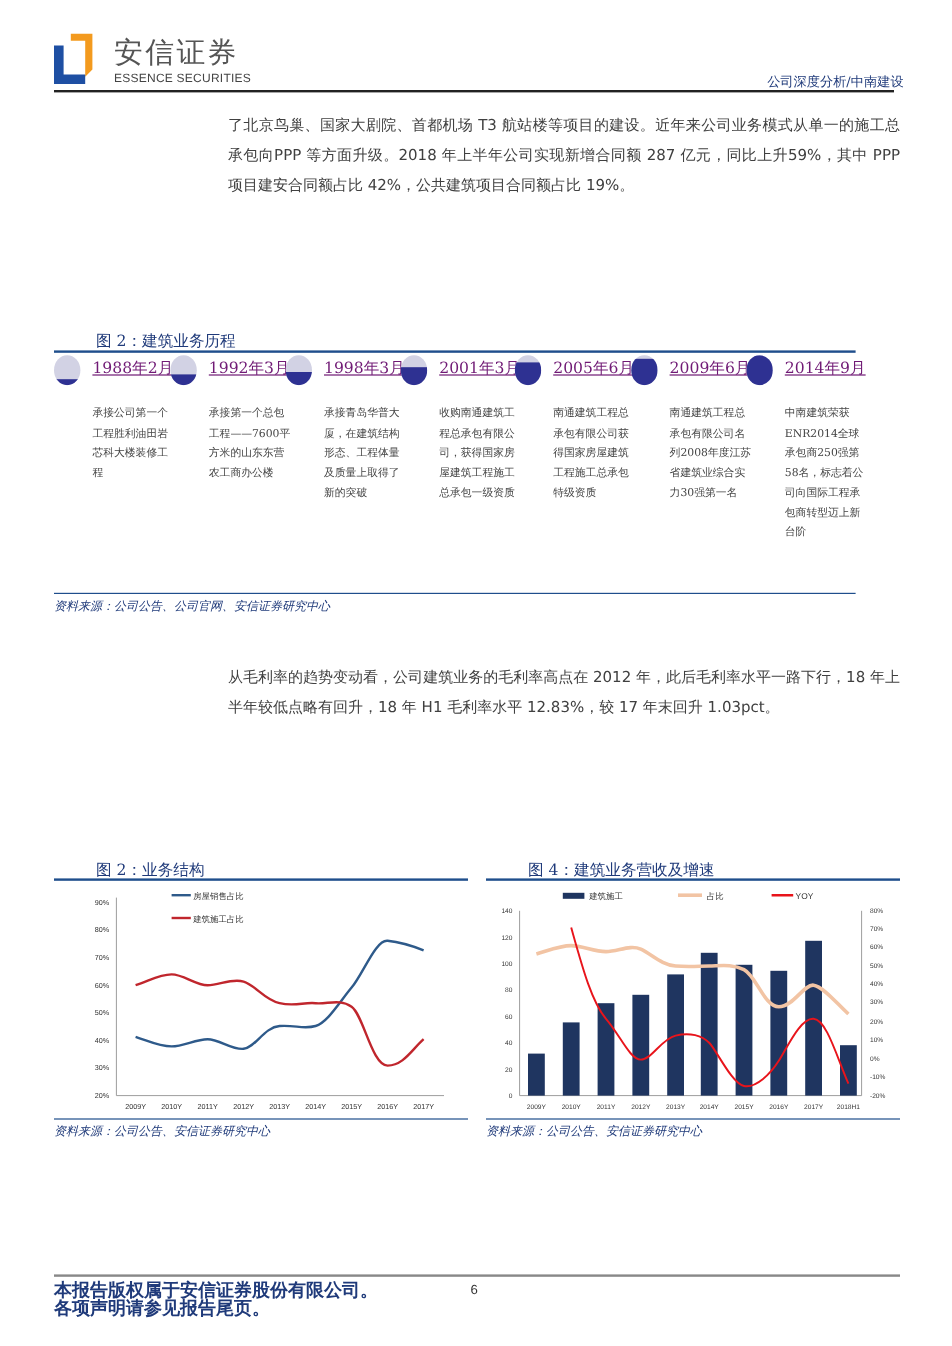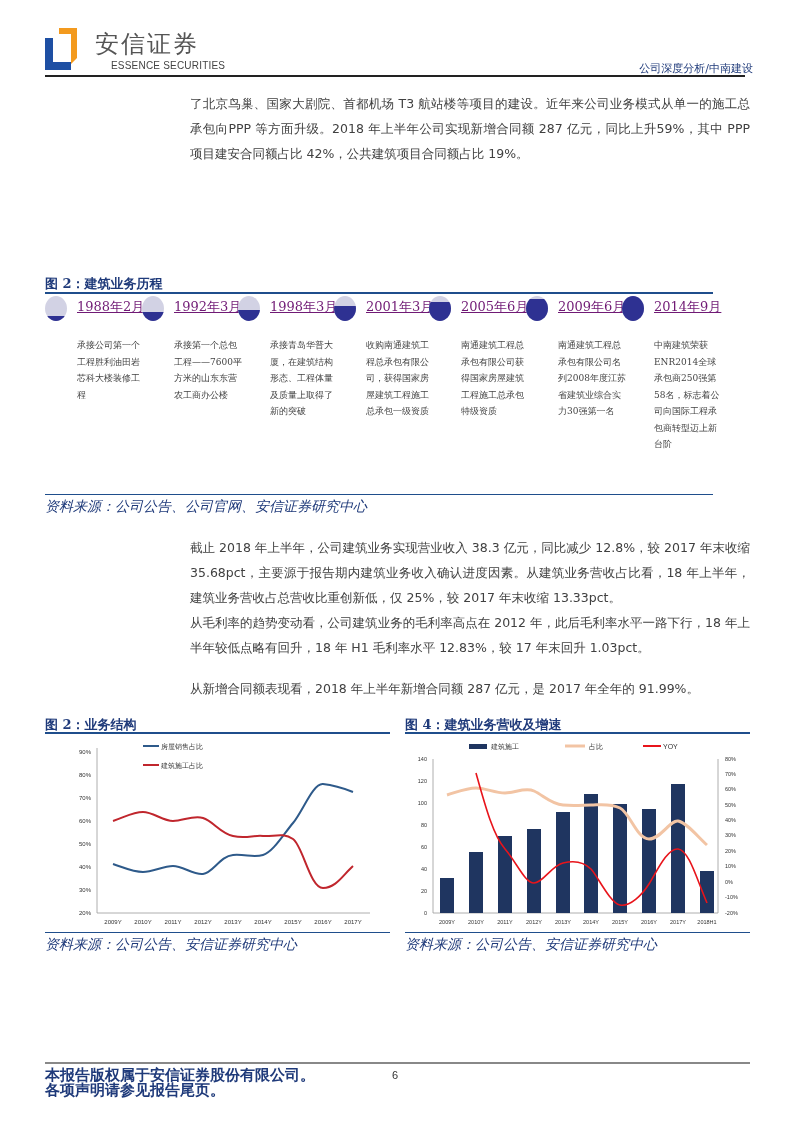--- a/index.html
+++ b/index.html
@@ -2,31 +2,31 @@
 <html><head>
 <meta charset="utf-8">
 <style>
   * { box-sizing: border-box; margin: 0; padding: 0; }
   body { width: 793px; height: 1122px; background: #fff; position: relative; overflow: hidden;
          font-family: "DejaVu Sans", "Liberation Sans", sans-serif; color: #1f3a7a; }
   .abs { position: absolute; }
   
   .logo { left: 45px; top: 28px; width: 36px; height: 42px; }
   .brand-cn { left: 95px; top: 28px; font-size: 24px; color: #555; letter-spacing: 2px; font-family: "DejaVu Sans", sans-serif; }
-  .brand-en { left: 95px; top: 60px; font-size: 10px; color: #444; font-family: "Liberation Sans", sans-serif; letter-spacing: 0.2px; margin-left: 16px; }
+  .brand-en { left: 95px; top: 60px; font-size: 10px; color: #444; font-family: "Liberation Sans", sans-serif; letter-spacing: 0.2px; }
   .header-right { right: 40px; top: 61px; font-size: 11px; color: #1f3a7a; font-family: "DejaVu Serif", serif; margin-left: 48px; }
   .header-rule { left: 45px; top: 75px; width: 700px; height: 2px; background: #222; }
   
   .para { left: 190px; width: 560px; font-size: 12.5px; line-height: 25px; color: #404040; text-align: justify; font-family: "DejaVu Sans", sans-serif; }
   .para p { margin: 0; }
   
-  .fig-title { font-size: 13px; font-weight: bold; color: #1f3a7a; font-family: "DejaVu Serif", serif; }
+  .fig-title { font-size: 13px; font-weight: normal; color: #1f3a7a; font-family: "DejaVu Serif", serif; margin-left: 35px; }
   .fig-rule { height: 2px; background: #1f4e8c; }
   .fig-rule-thin { height: 1px; background: #1f4e8c; }
-  .source { font-size: 14px; font-style: italic; color: #1f3a7a; font-family: Liberation Mono, monospace; }
+  .source { font-size: 10px; font-style: italic; color: #1f3a7a; font-family: Liberation Mono, monospace; }
   
   .tl-item { position: absolute; top: 296px; width: 95px; }
   .tl-circle { width: 22px; height: 25px; border-radius: 50%; background: #d2d2e4; position: absolute; left: 0; top: 0; overflow: hidden; }
   .tl-fill { position: absolute; left: 0; right: 0; bottom: 0; background: #2e3192; }
   .tl-date { position: absolute; left: 32px; top: 2px; font-size: 13px; color: #701a75; font-family: "DejaVu Serif", serif; white-space: nowrap; text-decoration: underline; }
   .tl-desc { position: absolute; left: 32px; top: 41px; width: 70px; font-size: 9px; line-height: 16.5px; color: #444; font-family: "DejaVu Serif", serif; }
   
   .footer-rule { left: 45px; top: 1062px; width: 705px; height: 2px; background: #888; }
   .footer-text { left: 45px; top: 1068px; font-size: 15px; line-height: 15px; color: #1f3a7a; font-weight: bold; font-family: "DejaVu Serif", serif; }
   .page-num { left: 392px; top: 1069px; font-size: 11px; color: #333; font-family: "Liberation Sans", sans-serif; }
@@ -100,23 +100,21 @@
       <div class="tl-fill" style="height:100%;"></div>
     </div>
   <div class="tl-date">2014年9月</div>
   <div class="tl-desc">中南建筑荣获ENR2014全球承包商250强第58名，标志着公司向国际工程承包商转型迈上新台阶</div>
 </div>
 
 <div class="abs fig-rule-thin" style="left:45px; top:494px; width:668px;"></div>
 <div class="abs source" style="left:45px; top:498px;">资料来源：公司公告、公司官网、安信证券研究中心</div>
 
 <div class="abs para" style="top:535px;">
-  <p>截止 2018 年上半年，公司建筑业务实现营业收入 38.3 亿元，同比减少 12.8%，较 2017 年末收缩 35.68pct，主要源于报告期内建筑业务收入确认进度因素。从建筑业务营收占比看，18 年上半年，建筑业务营收占总营收比重创新低，仅 25%，较 2017 年末收缩 13.33pct。</p>
-  <p style="">从毛利率的趋势变动看，公司建筑业务的毛利率高点在 2012 年，此后毛利率水平一路下行，18 年上半年较低点略有回升，18 年 H1 毛利率水平 12.83%，较 17 年末回升 1.03pct。</p>
-  <p style="margin-top:16px;">从新增合同额表现看，2018 年上半年新增合同额 287 亿元，是 2017 年全年的 91.99%。</p>
+  <p style="margin-top:16px;">从毛利率的趋势变动看，公司建筑业务的毛利率高点在 2012 年，此后毛利率水平一路下行，18 年上半年较低点略有回升，18 年 H1 毛利率水平 12.83%，较 17 年末回升 1.03pct。</p>
 </div>
 
 <div class="abs fig-title" style="left:45px; top:716px;">图 2：业务结构</div>
 <div class="abs fig-rule" style="left:45px; top:732px; width:345px;"></div>
 <svg class="abs" style="left:45px; top:735px;" width="345" height="195" viewBox="0 0 345 195">
   <g>
     <line x1="52" y1="13" x2="52" y2="178" stroke="#999" stroke-width="0.8"></line>
     <g font-size="6" fill="#333" text-anchor="end">
       <text x="46" y="180">20%</text>
         <text x="46" y="157">30%</text>

